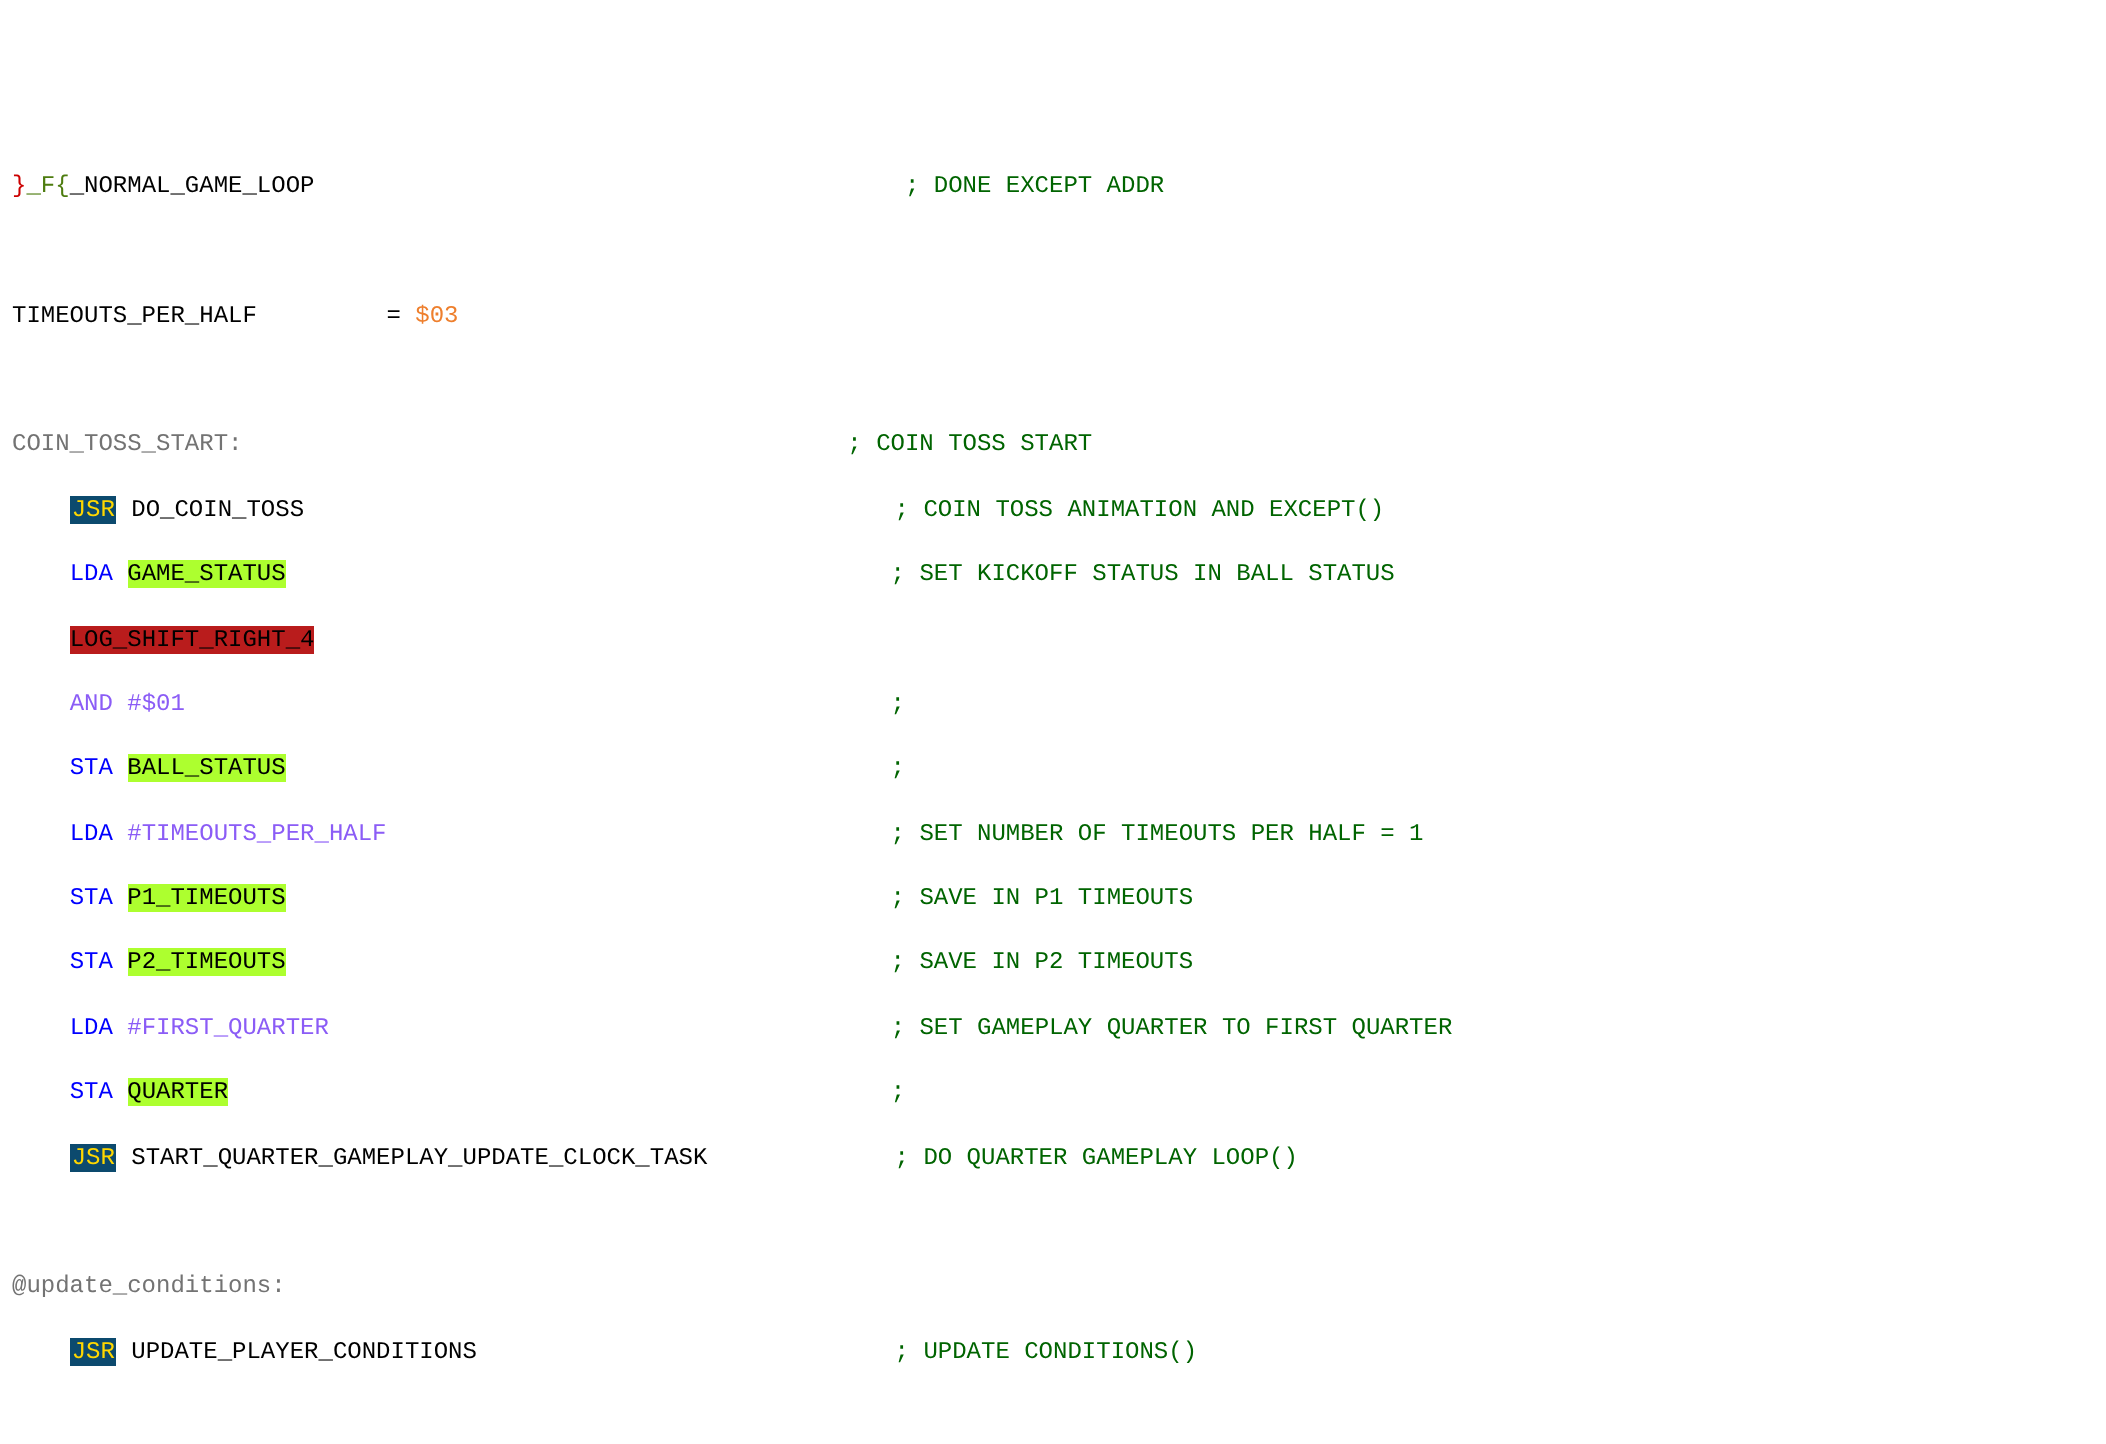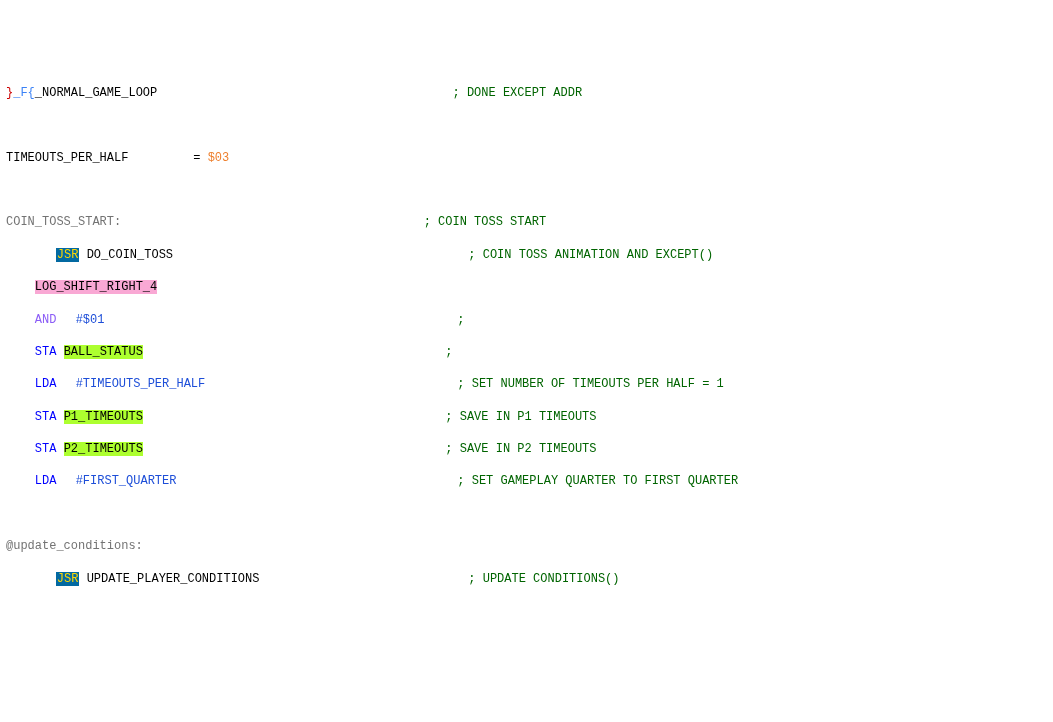--- a/index.html
+++ b/index.html
@@ -6,51 +6,54 @@
     font-family: "Courier New", Courier, monospace;
     font-size: 12px;
     background: #ffffff;
     color: #000000;
     margin: 0;
     padding: 4px 6px;
     white-space: pre;
     line-height: 1.35;
   }
   .line { display: block; white-space: pre; }
-  .jsr { background: #0369a1; color: #ffd700; padding: 0 1px; margin-left: 21px; }
+  .jsr { background: #0c4a6e; color: #ffd700; padding: 0 1px; }
   .opblue { color: #0000ff; }
   .opbrown { color: #8b5cf6; }
-  .opred { color: #3b82f6; }
+  .opred { color: #4d7c0f; }
   .comment { color: #006400; }
   .green-hl { background: #adff2f; color: #000; }
-  .yellow-hl { background: #f9a8d4; color: #000; }
+  .yellow-hl { background: #b91c1c; color: #000; }
   .literal-orange { color: #ee7f2d; margin-top: 37px; }
   .label { color: #737373; }
-  .immred { color: #1d4ed8; margin-left: 12px; }
+  .immred { color: #8b5cf6; }
   .curs { color: #cc0000; }
 </style>
 </head>
 <body>
 
 
 
 <div>
 <span class="line"><span class="curs">}</span><span class="opred">_F{</span><span>_NORMAL_GAME_LOOP</span>                                         <span class="comment">; DONE EXCEPT ADDR</span></span>
 <span class="line"> </span>
 <span class="line"><span>TIMEOUTS_PER_HALF</span>         <span>= </span><span class="literal-orange">$03</span></span>
 <span class="line"> </span>
 <span class="line"><span class="label">COIN_TOSS_START:</span>                                          <span class="comment">; COIN TOSS START</span></span>
 <span class="line">    <span class="jsr">JSR</span> <span>DO_COIN_TOSS</span>                                         <span class="comment">; COIN TOSS ANIMATION AND EXCEPT()</span></span>
+<span class="line">    <span class="opblue">LDA</span> <span class="green-hl">GAME_STATUS</span>                                          <span class="comment">; SET KICKOFF STATUS IN BALL STATUS</span></span>
 <span class="line">    <span class="yellow-hl">LOG_SHIFT_RIGHT_4</span></span>
 <span class="line">    <span class="opbrown">AND</span> <span class="immred">#$01</span>                                                 <span class="comment">;</span></span>
 <span class="line">    <span class="opblue">STA</span> <span class="green-hl">BALL_STATUS</span>                                          <span class="comment">;</span></span>
 <span class="line">    <span class="opblue">LDA</span> <span class="immred">#TIMEOUTS_PER_HALF</span>                                   <span class="comment">; SET NUMBER OF TIMEOUTS PER HALF = 1</span></span>
 <span class="line">    <span class="opblue">STA</span> <span class="green-hl">P1_TIMEOUTS</span>                                          <span class="comment">; SAVE IN P1 TIMEOUTS</span></span>
 <span class="line">    <span class="opblue">STA</span> <span class="green-hl">P2_TIMEOUTS</span>                                          <span class="comment">; SAVE IN P2 TIMEOUTS</span></span>
 <span class="line">    <span class="opblue">LDA</span> <span class="immred">#FIRST_QUARTER</span>                                       <span class="comment">; SET GAMEPLAY QUARTER TO FIRST QUARTER</span></span>
+<span class="line">    <span class="opblue">STA</span> <span class="green-hl">QUARTER</span>                                              <span class="comment">;</span></span>
+<span class="line">    <span class="jsr">JSR</span> <span>START_QUARTER_GAMEPLAY_UPDATE_CLOCK_TASK</span>             <span class="comment">; DO QUARTER GAMEPLAY LOOP()</span></span>
 <span class="line"> </span>
 <span class="line"><span class="label">@update_conditions:</span></span>
 <span class="line">    <span class="jsr">JSR</span> <span>UPDATE_PLAYER_CONDITIONS</span>                             <span class="comment">; UPDATE CONDITIONS()</span></span>
 
 
 
 
 
 
 

